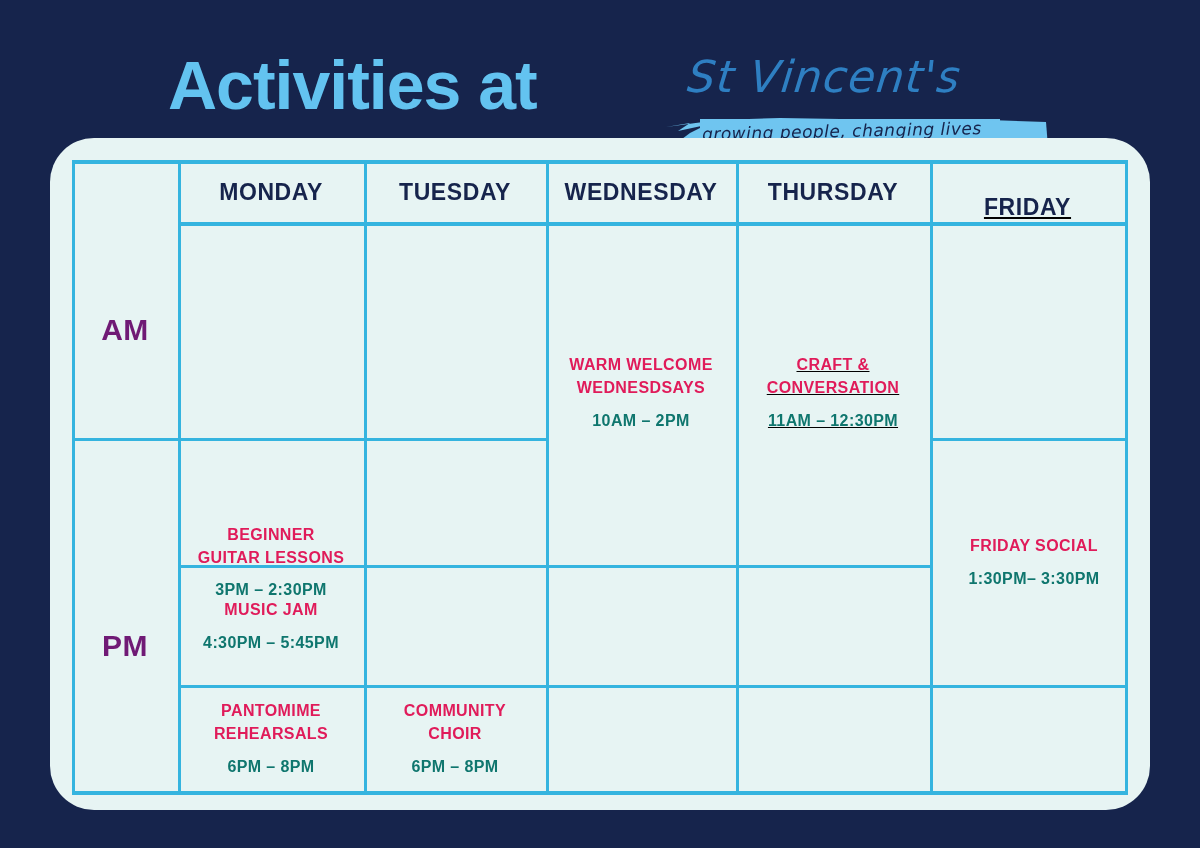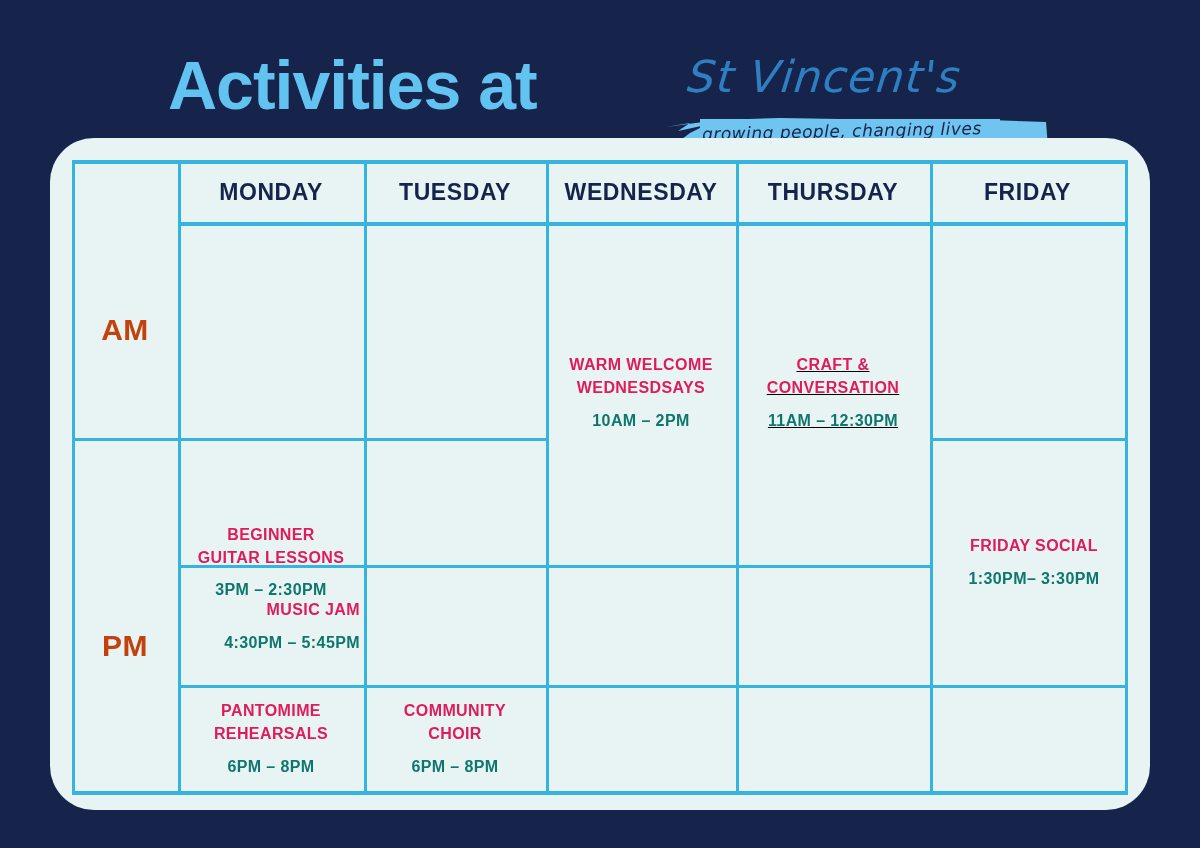--- a/index.html
+++ b/index.html
@@ -110,21 +110,21 @@
     font-size: 23px;
     font-weight: 700;
     color: #16244C;
     letter-spacing: 0.6px;
     white-space: nowrap;
   }
 
   .ampm {
     font-size: 30px;
     font-weight: 800;
-    color: #c2410c;
+    color: #701a75;
     letter-spacing: 0.5px;
   }
 
   .ev-title {
     font-size: 16px;
     font-weight: 800;
     color: #E01B5A;
     letter-spacing: 0.4px;
     line-height: 1.42;
   }
@@ -193,21 +193,21 @@
       </div>
       <div class="cell" style="left:292px; top:3px; width:182px; height:59px;">
         <span class="dayhead">TUESDAY</span>
       </div>
       <div class="cell" style="left:474px; top:3px; width:190px; height:59px;align-items:center;">
         <span class="dayhead">WEDNESDAY</span>
       </div>
       <div class="cell" style="left:664px; top:3px; width:194px; height:59px;">
         <span class="dayhead">THURSDAY</span>
       </div>
-      <div class="cell" style="left:858px; top:3px; width:195px; height:59px;">
+      <div class="cell" style="left:858px; top:18px; width:195px; height:59px;text-decoration:underline;">
         <span class="dayhead">FRIDAY</span>
       </div>
 
       <div class="cell" style="left:0; top:62px; width:106px; height:216px;">
         <span class="ampm">AM</span>
       </div>
       <div class="cell" style="left:0; top:281px; width:106px; height:409px;">
         <span class="ampm">PM</span>
       </div>
 
@@ -239,21 +239,21 @@
 
       <div class="cell" style="left:474px; top:408px; width:190px; height:117px;"></div>
 
       <div class="cell" style="left:664px; top:408px; width:194px; height:117px;"></div>
 
       <div class="cell" style="left:858px; top:281px; width:208px; height:244px;">
         <span class="ev-title">FRIDAY SOCIAL</span>
         <span class="ev-time">1:30PM– 3:30PM</span>
       </div>
 
-      <div class="cell" style="left:106px; top:408px; width:186px; height:117px;align-items:flex-end;">
+      <div class="cell" style="left:106px; top:408px; width:186px; height:117px;">
         <span class="ev-title">MUSIC JAM</span>
         <span class="ev-time">4:30PM – 5:45PM</span>
       </div>
 
       <div class="cell" style="left:106px; top:528px; width:186px; height:103px;">
         <span class="ev-title">PANTOMIME</span>
         <span class="ev-title">REHEARSALS</span>
         <span class="ev-time">6PM – 8PM</span>
       </div>
 

